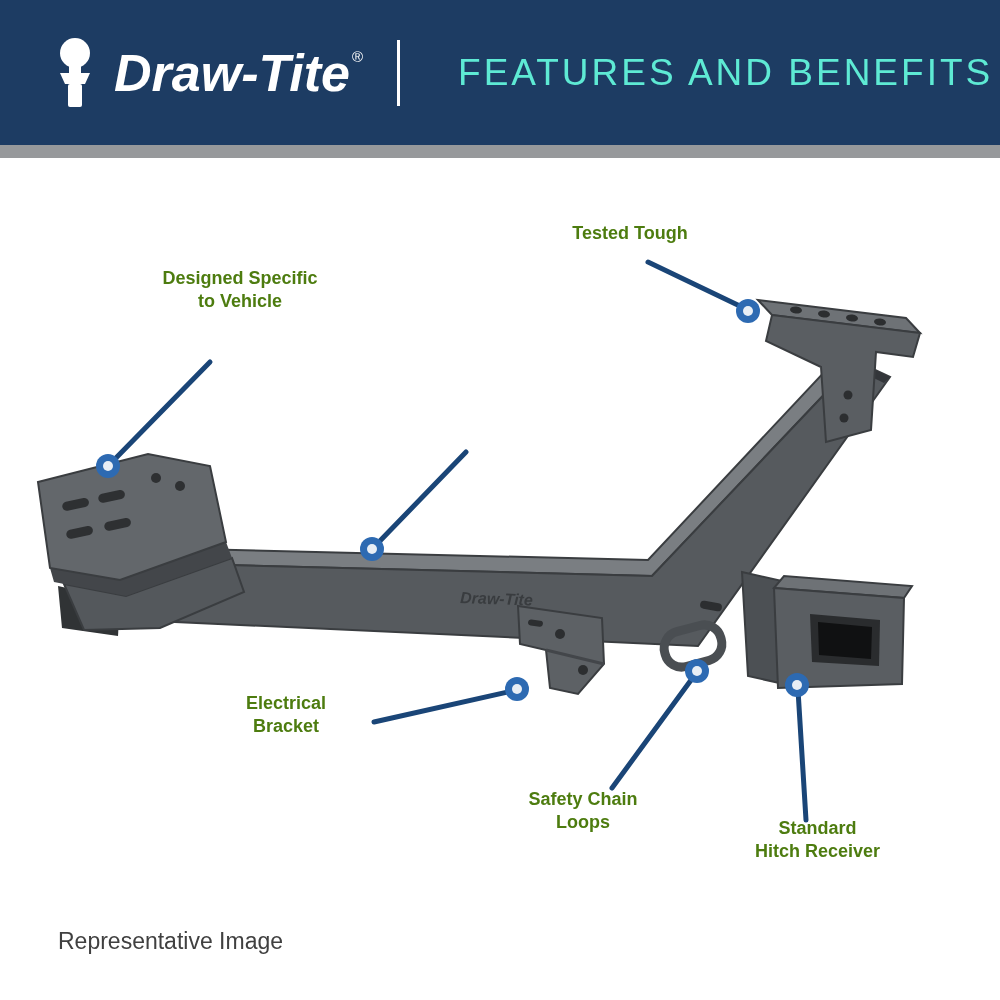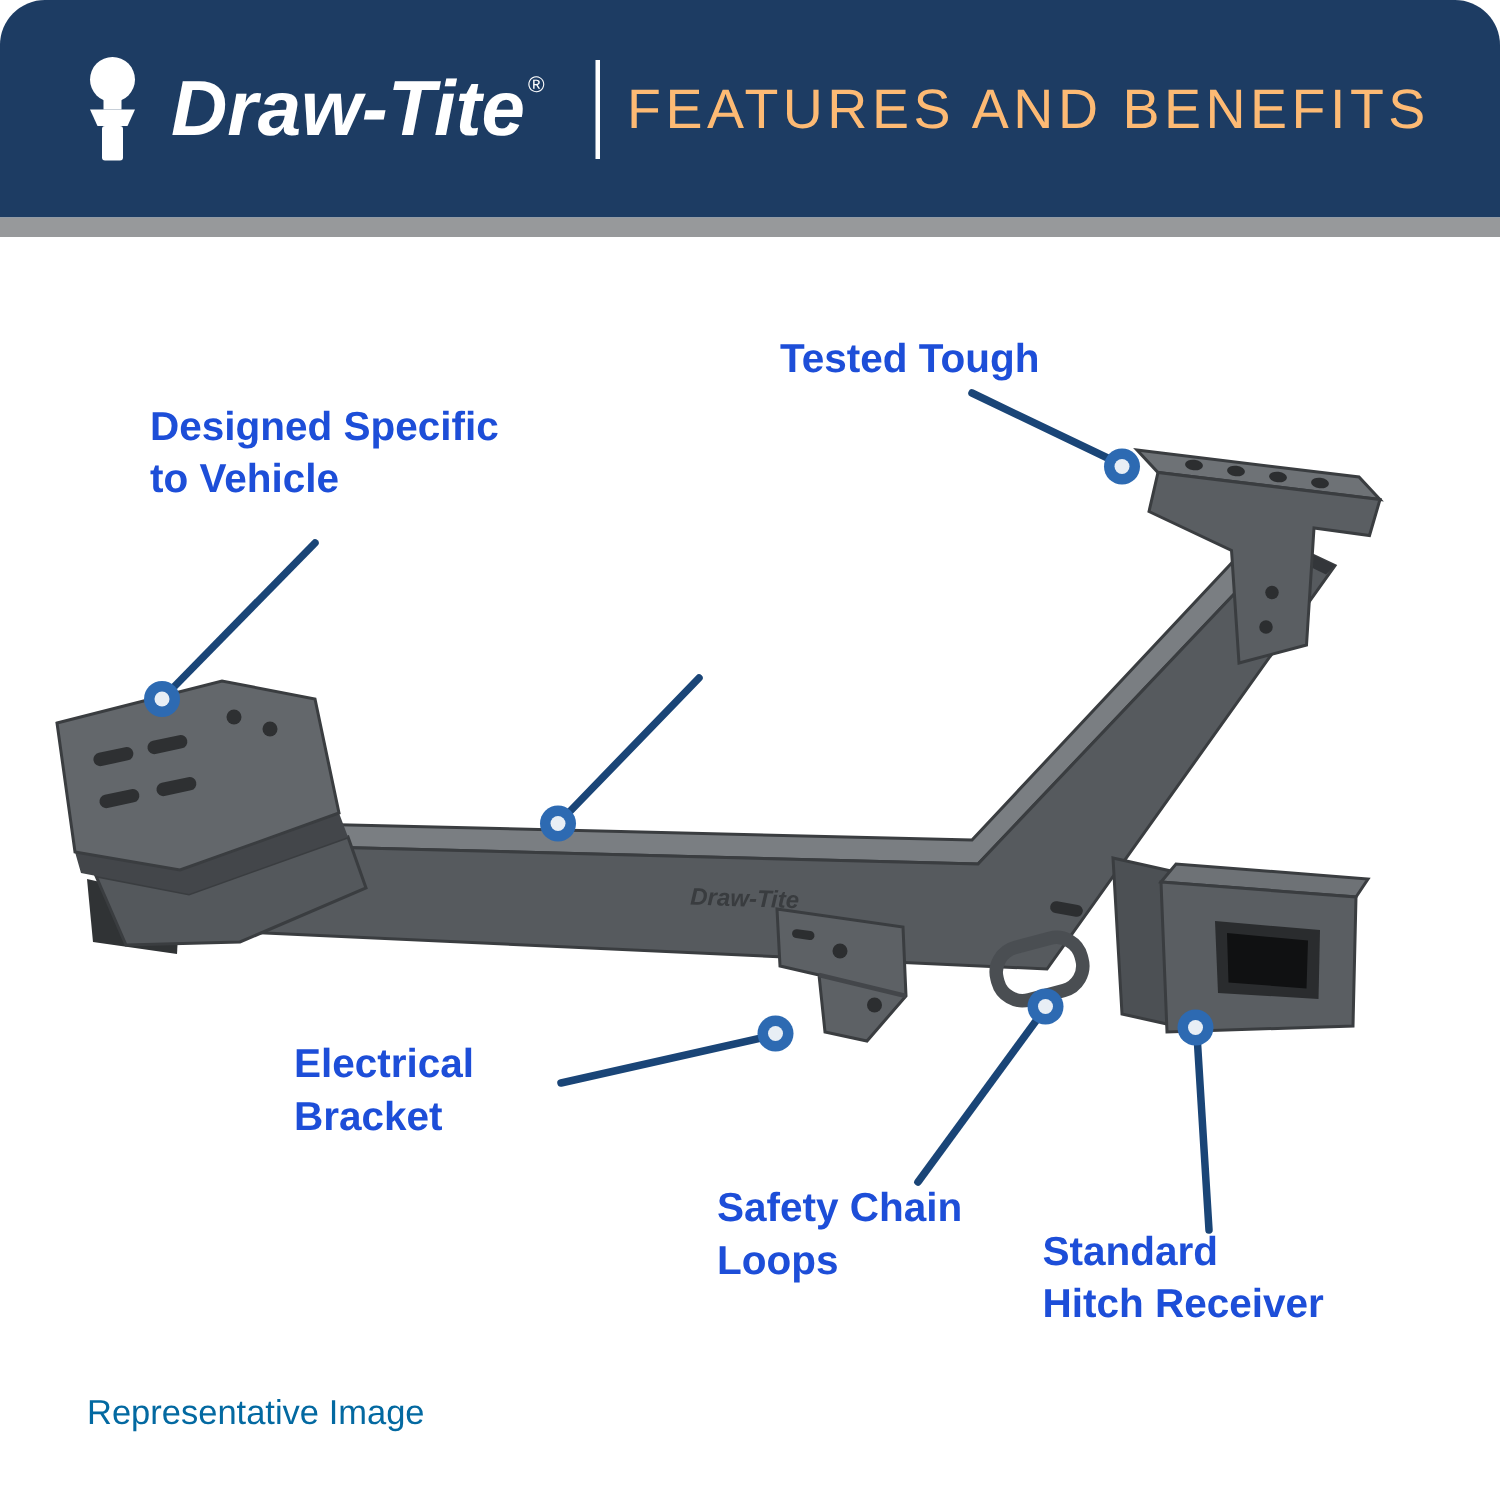--- a/index.html
+++ b/index.html
@@ -1,41 +1,41 @@
 <!DOCTYPE html>
 <html><head>
 <meta charset="utf-8">
 <style>
   html,body{margin:0;padding:0;background:#ffffff;}
   .page{position:relative;width:1000px;height:1000px;background:#ffffff;overflow:hidden;
-        font-family:"Liberation Sans",sans-serif;border-radius:30px;}
+        font-family:"Liberation Sans",sans-serif;}
 
   
   .header{position:absolute;top:0;left:0;width:1000px;height:145px;background:#1d3c63;
           display:flex;align-items:center;}
   .gray-strip{position:absolute;top:145px;left:0;width:1000px;height:13px;background:#97999b;}
   .brand{display:flex;align-items:center;gap:16px;margin-left:52px;}
   .brand-text{color:#ffffff;font-size:52px;font-weight:bold;font-style:italic;letter-spacing:0px;
               display:flex;align-items:flex-start;line-height:1;}
   .reg{font-size:15px;font-style:normal;font-weight:normal;margin-top:2px;margin-left:2px;}
   .divider{width:3px;height:66px;background:#ffffff;margin-left:34px;flex:0 0 auto;}
-  .header-title{color:#fdba74;font-size:37px;font-weight:normal;letter-spacing:3px;margin-left:18px;
+  .header-title{color:#5eead4;font-size:37px;font-weight:normal;letter-spacing:3px;margin-left:58px;
                 white-space:nowrap;}
 
   
-  .callout{position:absolute;color:#1d4ed8;font-weight:bold;font-size:27px;line-height:1.3;
-           white-space:pre-line;}
+  .callout{position:absolute;color:#4d7c0f;font-weight:bold;font-size:18px;line-height:1.3;
+           text-align:center;white-space:pre-line;}
   #co-tested    {left:520px;top:222px;width:220px;}
   #co-designed  {left:100px;top:267px;width:280px;}
   #co-black     {left:365px;top:372px;width:250px;}
   #co-electrical{left:196px;top:692px;width:180px;}
   #co-safety    {left:478px;top:788px;width:210px;}
   #co-standard  {left:695px;top:817px;width:245px;}
 
-  .footnote{position:absolute;left:58px;top:928px;font-size:23px;color:#0369a1;}
+  .footnote{position:absolute;left:58px;top:928px;font-size:23px;color:#404040;}
 
   .art{position:absolute;top:0;left:0;}
 </style>
 </head>
 <body>
 
 <div class="page">
 
   <div class="header">
     <div class="brand">

